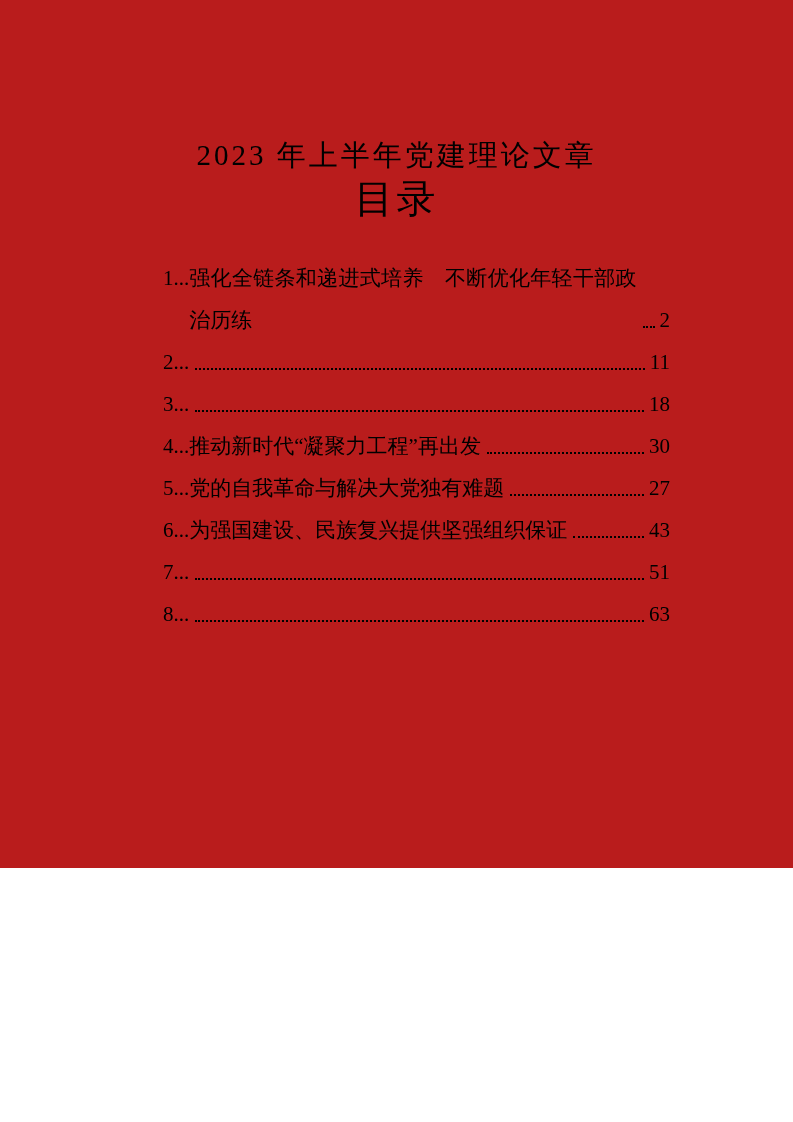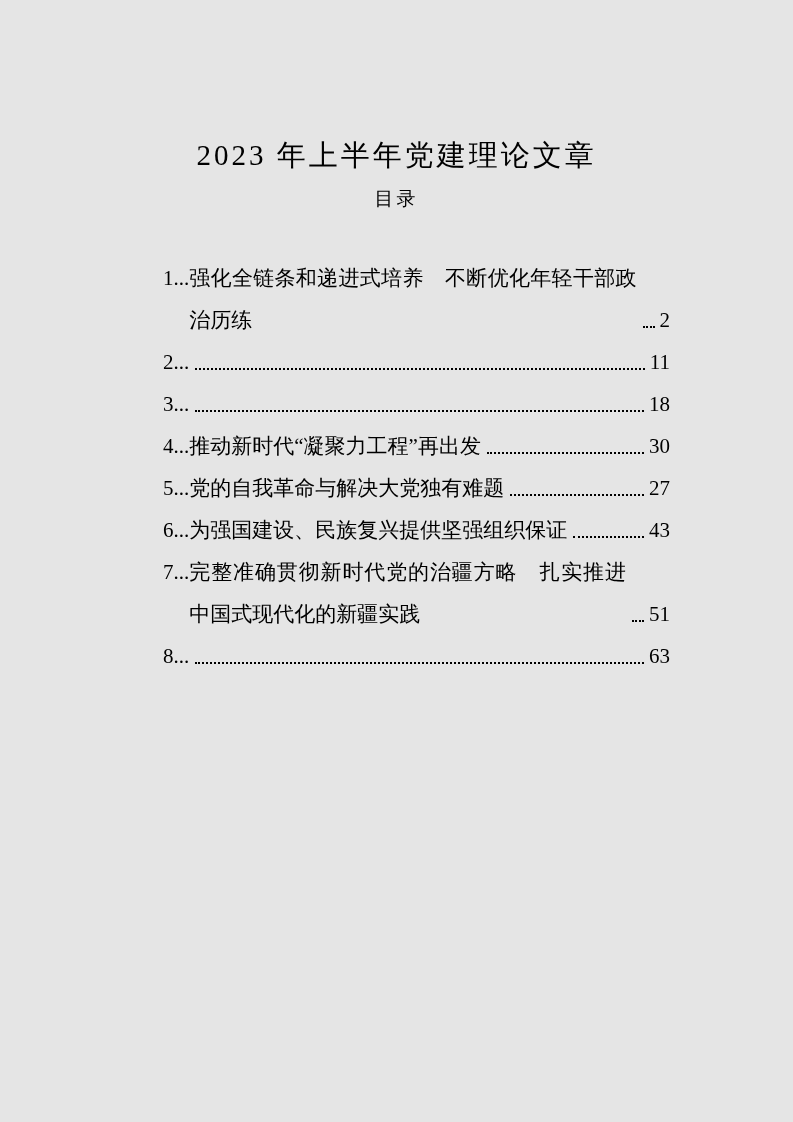--- a/index.html
+++ b/index.html
@@ -10,37 +10,37 @@
   }
   body {
     width: 793px;
     height: 1122px;
     font-family: "Liberation Serif", "DejaVu Serif", serif;
     color: #000000;
   }
   .doc-page {
     position: relative;
     width: 793px;
-    height: 1122px;
-    background: #e5e5e5;
+    height: 868px;
+    background: #b91c1c;
     overflow: hidden;
   }
   .doc-title {
     margin: 133px 0 0 0;
     text-align: center;
     font-size: 29px;
     line-height: 44px;
     font-weight: normal;
     letter-spacing: 3px;
     white-space: nowrap;
   }
   .toc-heading {
     margin: 0;
     text-align: center;
-    font-size: 19px;
+    font-size: 39px;
     line-height: 44px;
     font-weight: normal;
     letter-spacing: 3px;
   }
   .toc-list {
     margin: 36px 0 0 163px;
     width: 507px;
     font-size: 21px;
     line-height: 42px;
   }
@@ -114,21 +114,20 @@
 
   <div class="toc-entry">
     <span class="toc-num"><span>6</span><span>...</span></span>
     <span class="toc-title">为强国建设、民族复兴提供坚强组织保证</span>
     <span class="toc-leader"></span>
     <span class="toc-page">43</span>
   </div>
 
   <div class="toc-entry">
     <span class="toc-num"><span>7</span><span>...</span></span>
-    <span class="toc-title">完整准确贯彻新时代党的治疆方略　扎实推进中国式现代化的新疆实践</span>
     <span class="toc-leader"></span>
     <span class="toc-page">51</span>
   </div>
 
   <div class="toc-entry">
     <span class="toc-num"><span>8</span><span>...</span></span>
     <span class="toc-leader"></span>
     <span class="toc-page">63</span>
   </div>
 </div>

